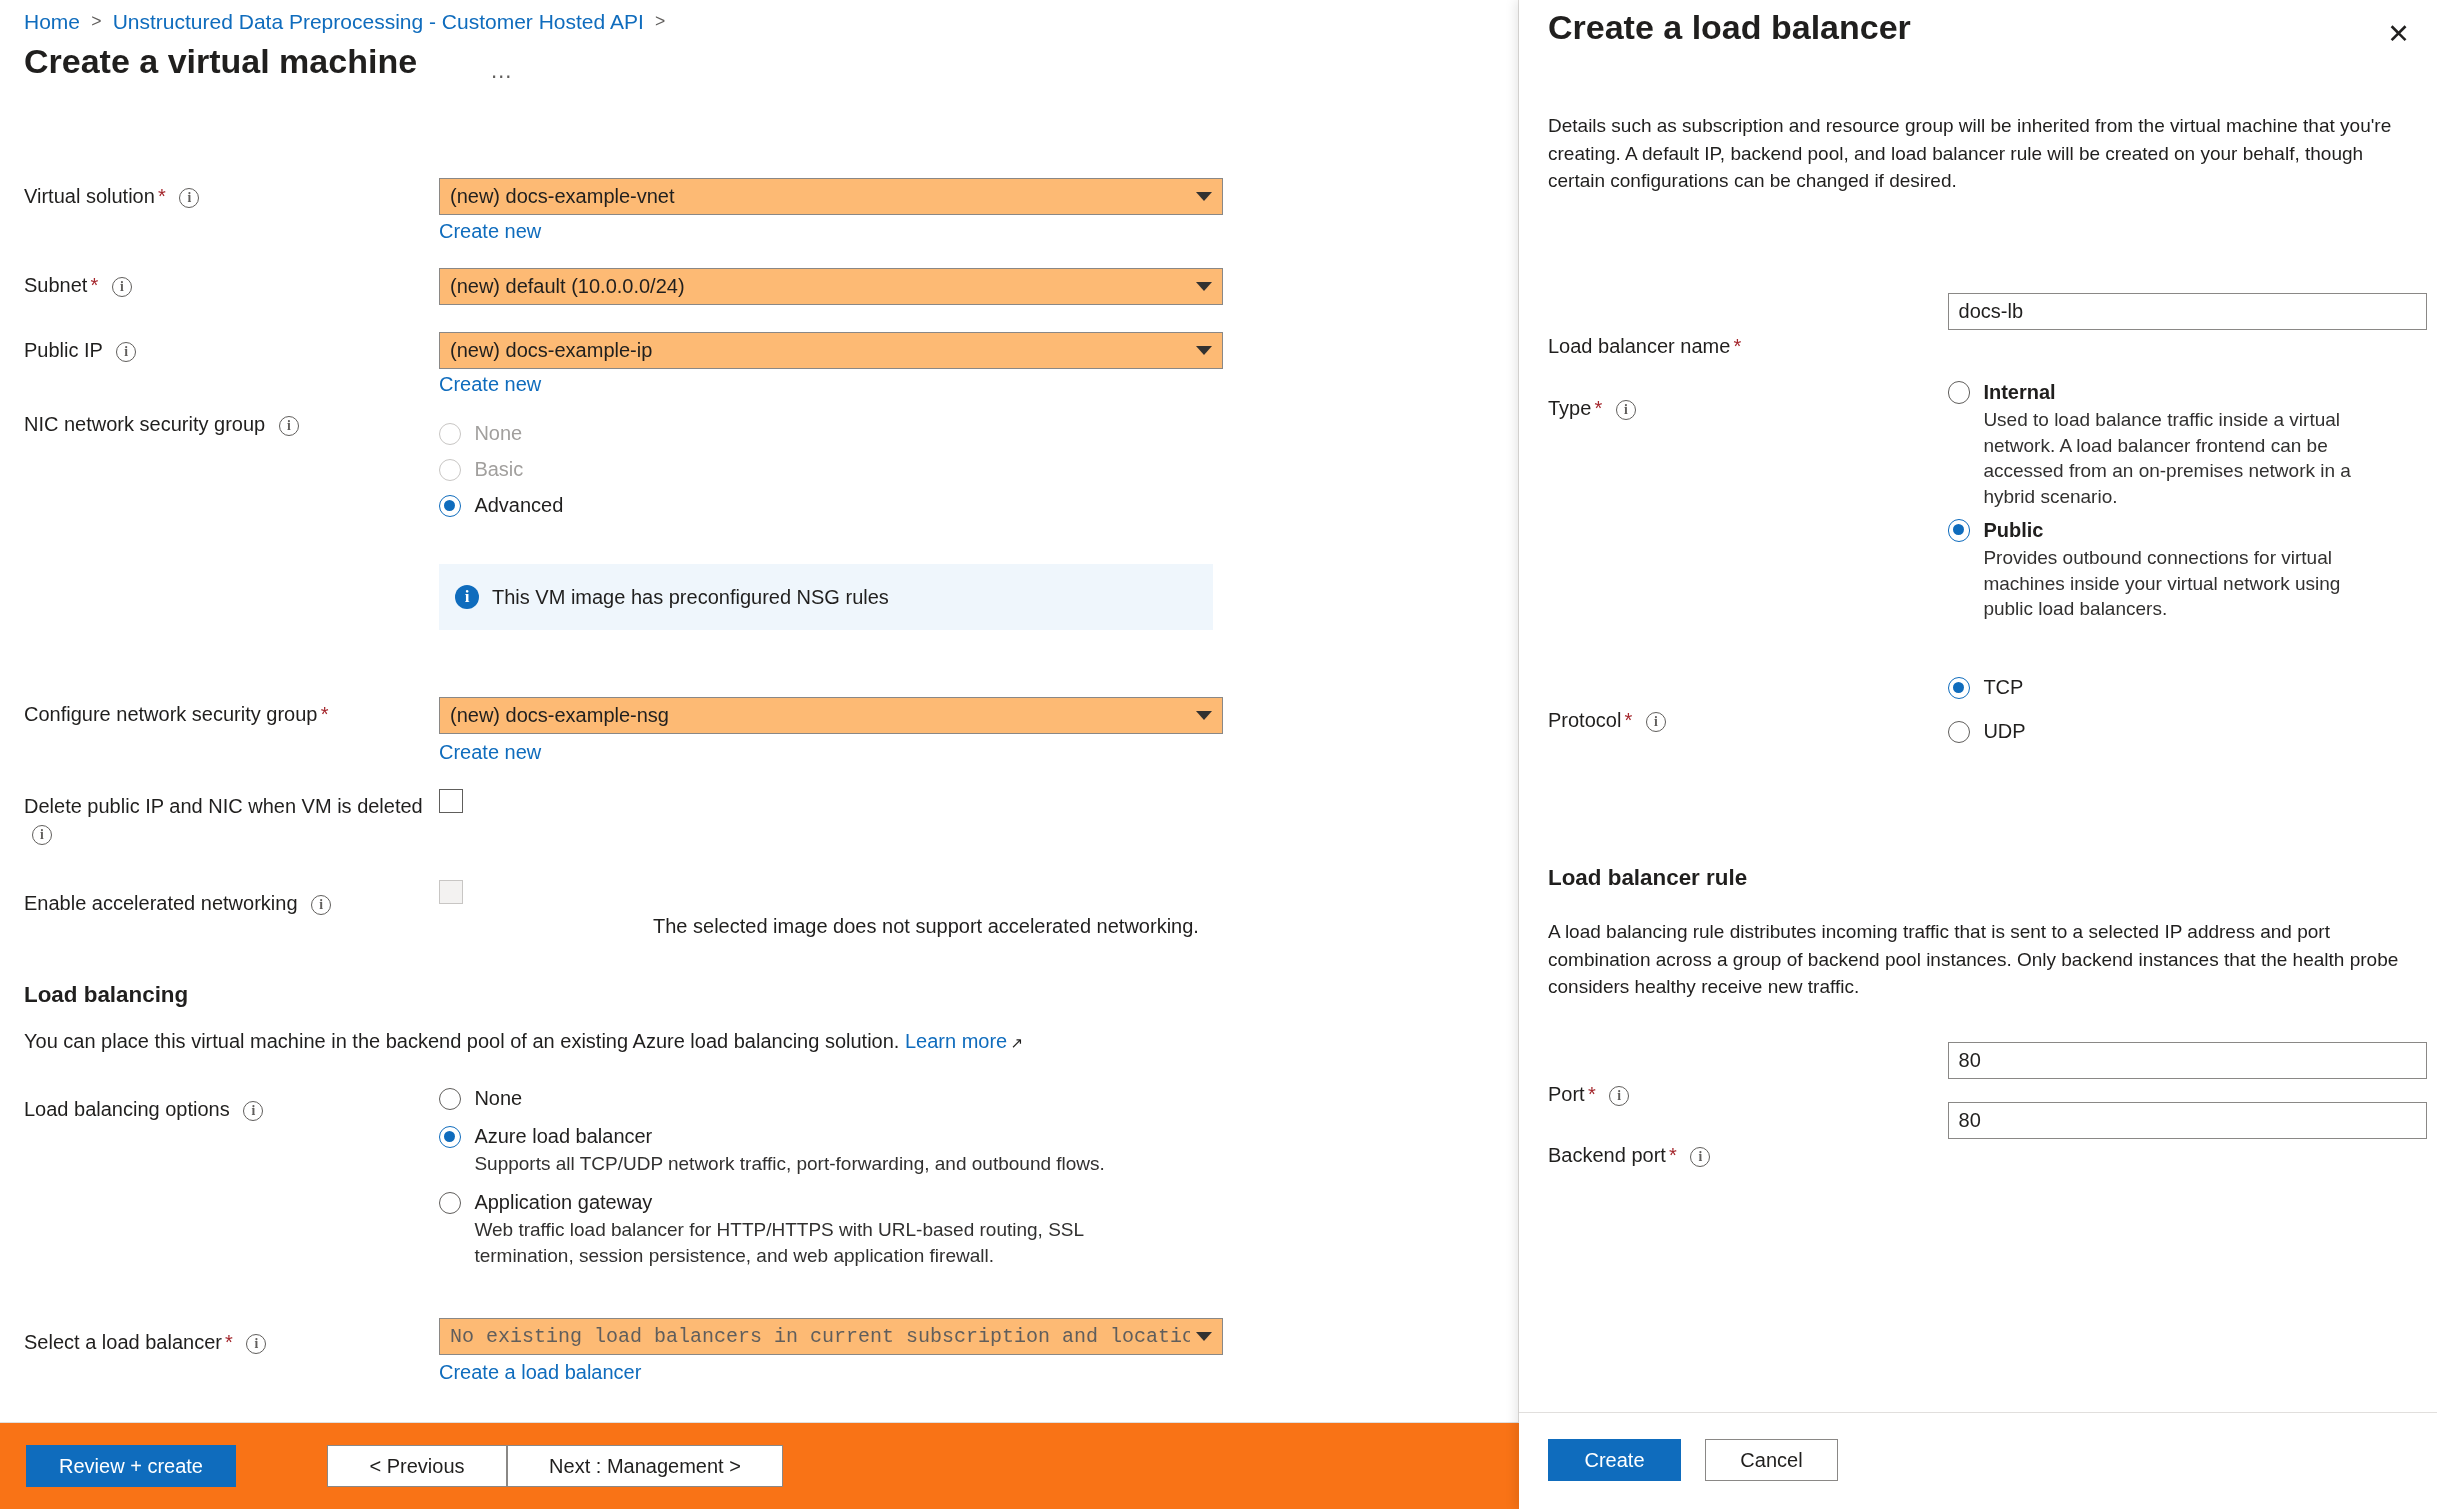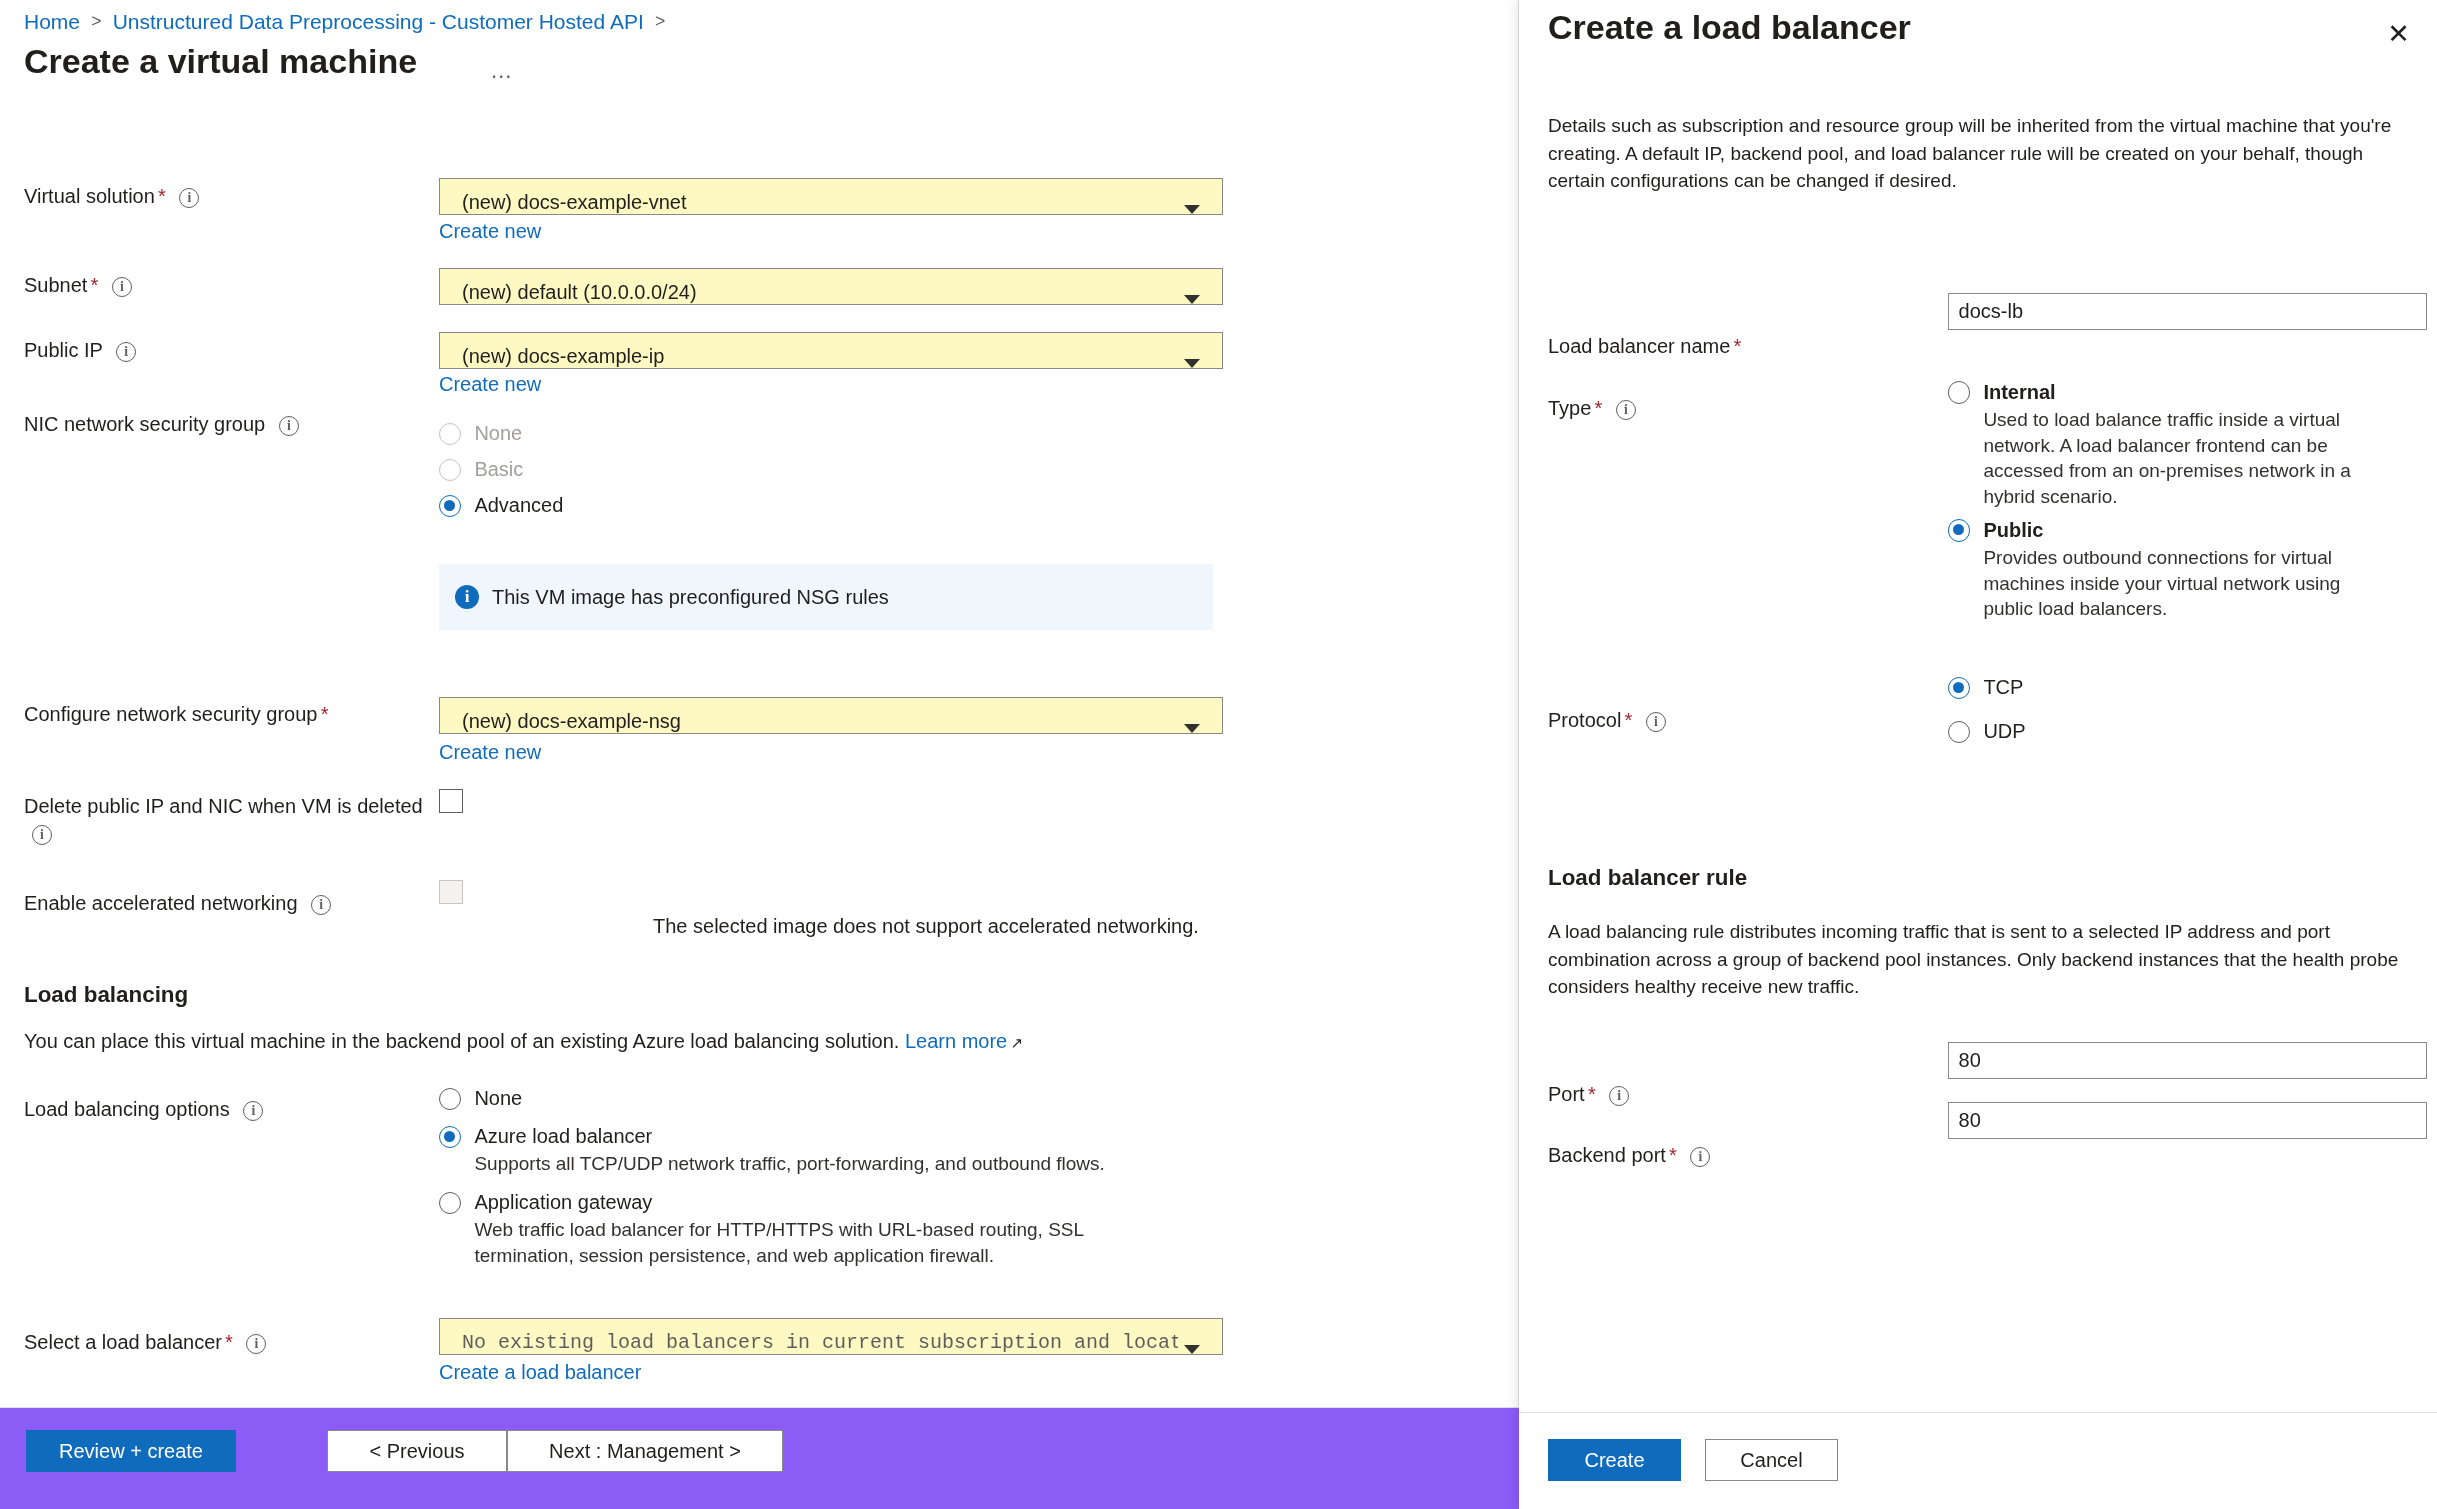--- a/index.html
+++ b/index.html
@@ -48,25 +48,25 @@
     width: 20px; height: 20px; border-radius: 50%;
     border: 1.6px solid #605e5c; color: #605e5c;
     font-size: 13.6px; font-weight: bold; font-family: "Liberation Serif", serif;
     line-height: 1; margin-left: 8px; vertical-align: middle;
     cursor: pointer;
   }
   .select {
     position: absolute;
     height: 37px;
     border: 0.8px solid #8a8886;
-    background: #fef9c3;
+    background: #fdba74;
     font-size: 20px;
     color: #201f1e;
-    display: flex; align-items: flex-end;
-    padding: 0 22px;
+    display: flex; align-items: center;
+    padding: 0 10px;
     cursor: pointer;
   }
   .select .val { flex: 1; overflow: hidden; white-space: nowrap; }
   .select .caret {
     width: 0; height: 0; margin-left: 6.4px;
     border-left: 8.8px solid transparent;
     border-right: 8.8px solid transparent;
     border-top: 9.6px solid #323130;
   }
   .select.placeholder .val { color: #605e5c; font-family: Liberation Mono, monospace; }
@@ -122,22 +122,22 @@
     position: absolute; font-size: 22.4px; font-weight: bold; color: #201f1e;
   }
   .para { position: absolute; font-size: 20px; color: #201f1e; line-height: 1.4; }
   .ext-link { color: #0f6cbd; text-decoration: none; cursor: pointer; }
   .ext-ico { font-size: 15px; margin-left: 3.2px; }
   .static-note { position: absolute; font-size: 20px; color: #201f1e; }
 
   
   .footer-bar {
     position: absolute; left: 0; bottom: 0;
-    width: 1519px; height: 103px;
-    background: #8b5cf6; border-top: 0.8px solid #e1dfdd;
+    width: 1519px; height: 88px;
+    background: #f97316; border-top: 0.8px solid #e1dfdd;
   }
   .btn {
     position: absolute;
     height: 42px;
     font-size: 20px;
     display: flex; align-items: center; justify-content: center;
     cursor: pointer;
   }
   .btn-primary {
     background: #0f6cbd; color: #ffffff; border: 0.8px solid #0f6cbd;

